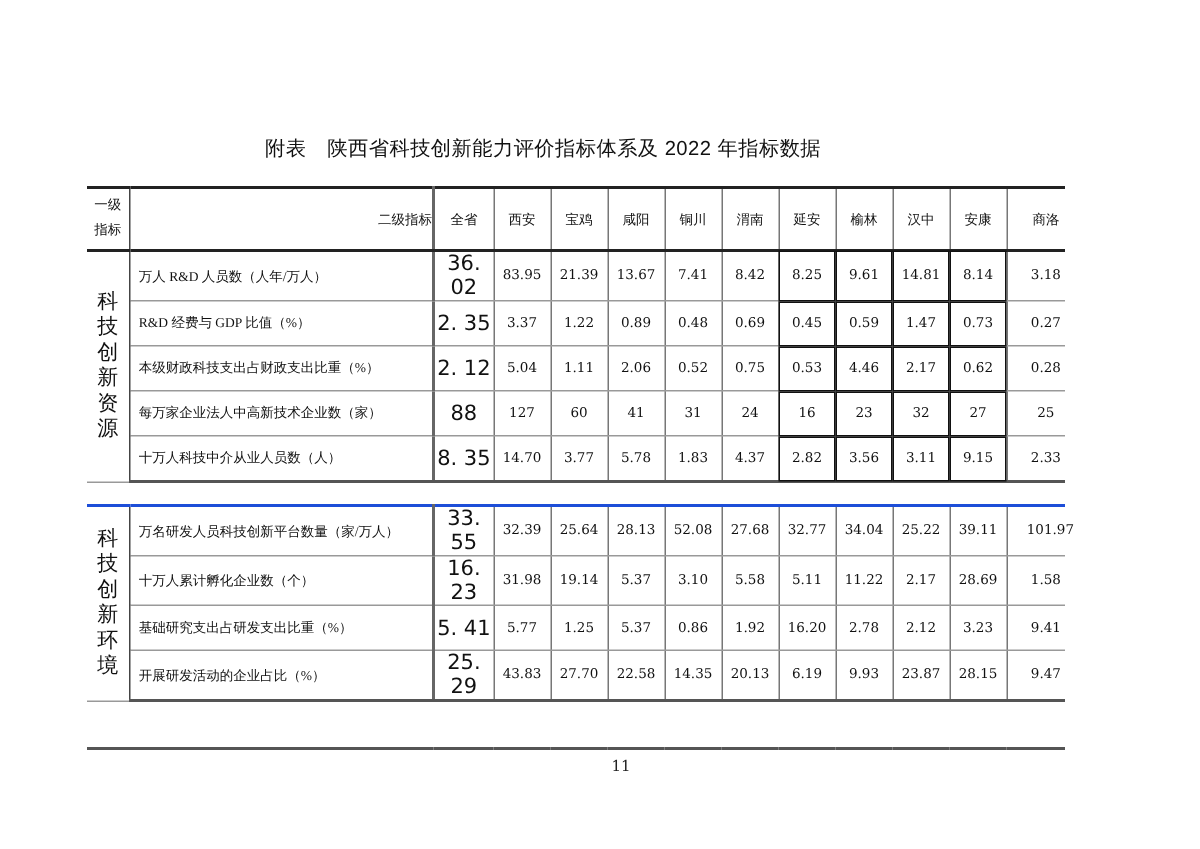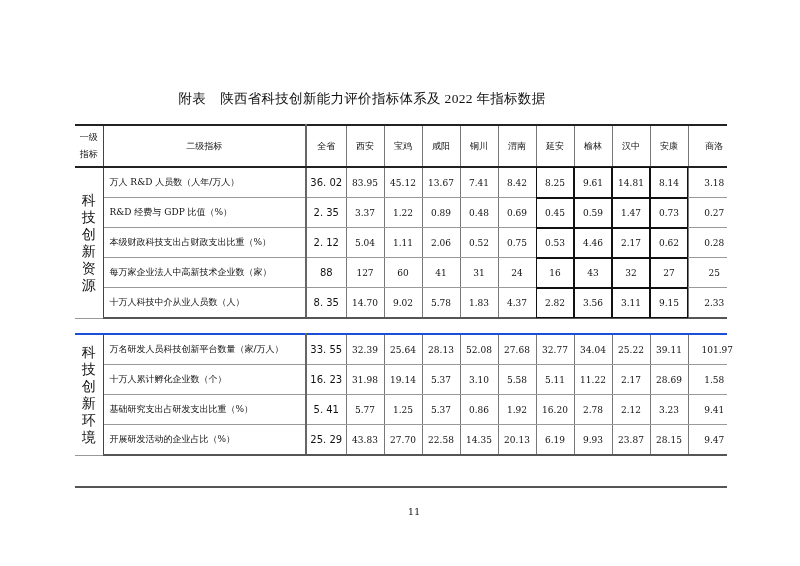--- a/index.html
+++ b/index.html
@@ -1,30 +1,30 @@
 <!DOCTYPE html>
 <html><head>
 <meta charset="utf-8">
 <style>
   html, body { margin:0; padding:0; background:#ffffff; }
   body { width:800px; height:566px; position:relative; overflow:hidden;
          font-family:"DejaVu Serif","Liberation Serif",serif; color:#111; }
   .title { position:absolute; top:90px; left:0; width:724px; text-align:center;
-           font-family:Liberation Serif, serif; font-size:13.5px; letter-spacing:0.3px; color:#111; }
+           font-family:Liberation Sans, sans-serif; font-size:13.5px; letter-spacing:0.3px; color:#111; }
   .title .prefix { margin-right:14px; }
-  .tbl { position:absolute; left:75px; top:124px; width:650px; border-collapse:collapse; table-layout:fixed; }
+  .tbl { position:absolute; left:58px; top:124px; width:650px; border-collapse:collapse; table-layout:fixed; }
   .tbl td, .tbl th { border-right:1px solid #777; border-bottom:1px solid #999; font-size:9px;
                      text-align:center; vertical-align:middle; padding:0; font-weight:normal; height:29px; }
   .tbl tr.head th { border-top:2px solid #222; border-bottom:2px solid #222; height:40px;
                     font-family:"DejaVu Sans","Liberation Sans",sans-serif; font-size:9px; }
   .tbl .c1 { border-right:1px solid #444; font-family:"DejaVu Sans","Liberation Sans",sans-serif; font-size:14px; line-height:17px; }
   .tbl th.c1 { line-height:17px; }
-  .tbl td.c2 { text-align:left; padding-left:6px; font-size:9px; border-right:2px solid #666; }
-  .tbl th.c2 { border-right:2px solid #666; }
-  .tbl td.prov { font-family:"DejaVu Sans","Liberation Sans",sans-serif; font-size:10px; }
+  .tbl td.c2 { text-align:left; padding-left:6px; font-size:9px; border-right:2px solid #666;font-family:Liberation Serif, serif; }
+  .tbl th.c2 { border-right:2px solid #666;text-align:right; }
+  .tbl td.prov { font-family:"DejaVu Sans","Liberation Sans",sans-serif; font-size:14px; }
   .tbl td:last-child, .tbl th:last-child { border-right:none;padding-left:13px; }
   .tbl tr.grp-end td { border-bottom:2px solid #555; }
   .tbl tr.gap td { border:none; height:14px; }
   .tbl tr.gap-top td { border-top:2px solid #1d4ed8; }
   .tbl tr.tail td { border:none; border-bottom:2px solid #555; height:30px; }
   .box { outline:1px solid #111; outline-offset:-1px; }
   .pageno { position:absolute; top:506px; left:0; width:800px; text-align:center; font-size:10px; color:#222;padding-left:14px; }
 </style>
 </head>
 <body>
@@ -64,21 +64,21 @@
     <th>汉中</th>
     <th>安康</th>
     <th>商洛</th>
   </tr>
 
   <tr>
     <td class="c1" rowspan="5"><span>科技</span><br><span>创新</span><br><span>资源</span></td>
     <td class="c2">万人 R&amp;D 人员数（人年/万人）</td>
     <td class="prov">36. 02</td>
     <td>83.95</td>
-    <td>45.12</td>
+    <td>21.39</td>
     <td>13.67</td>
     <td>7.41</td>
     <td>8.42</td>
     <td class="box">8.25</td>
     <td class="box">9.61</td>
     <td class="box">14.81</td>
     <td class="box">8.14</td>
     <td>3.18</td>
   </tr>
   <tr>
@@ -111,30 +111,30 @@
   </tr>
   <tr>
     <td class="c2">每万家企业法人中高新技术企业数（家）</td>
     <td class="prov">88</td>
     <td>127</td>
     <td>60</td>
     <td>41</td>
     <td>31</td>
     <td>24</td>
     <td class="box">16</td>
-    <td class="box">43</td>
+    <td class="box">23</td>
     <td class="box">32</td>
     <td class="box">27</td>
     <td>25</td>
   </tr>
   <tr class="grp-end">
     <td class="c2">十万人科技中介从业人员数（人）</td>
     <td class="prov">8. 35</td>
     <td>14.70</td>
-    <td>9.02</td>
+    <td>3.77</td>
     <td>5.78</td>
     <td>1.83</td>
     <td>4.37</td>
     <td class="box">2.82</td>
     <td class="box">3.56</td>
     <td class="box">3.11</td>
     <td class="box">9.15</td>
     <td>2.33</td>
   </tr>
 

